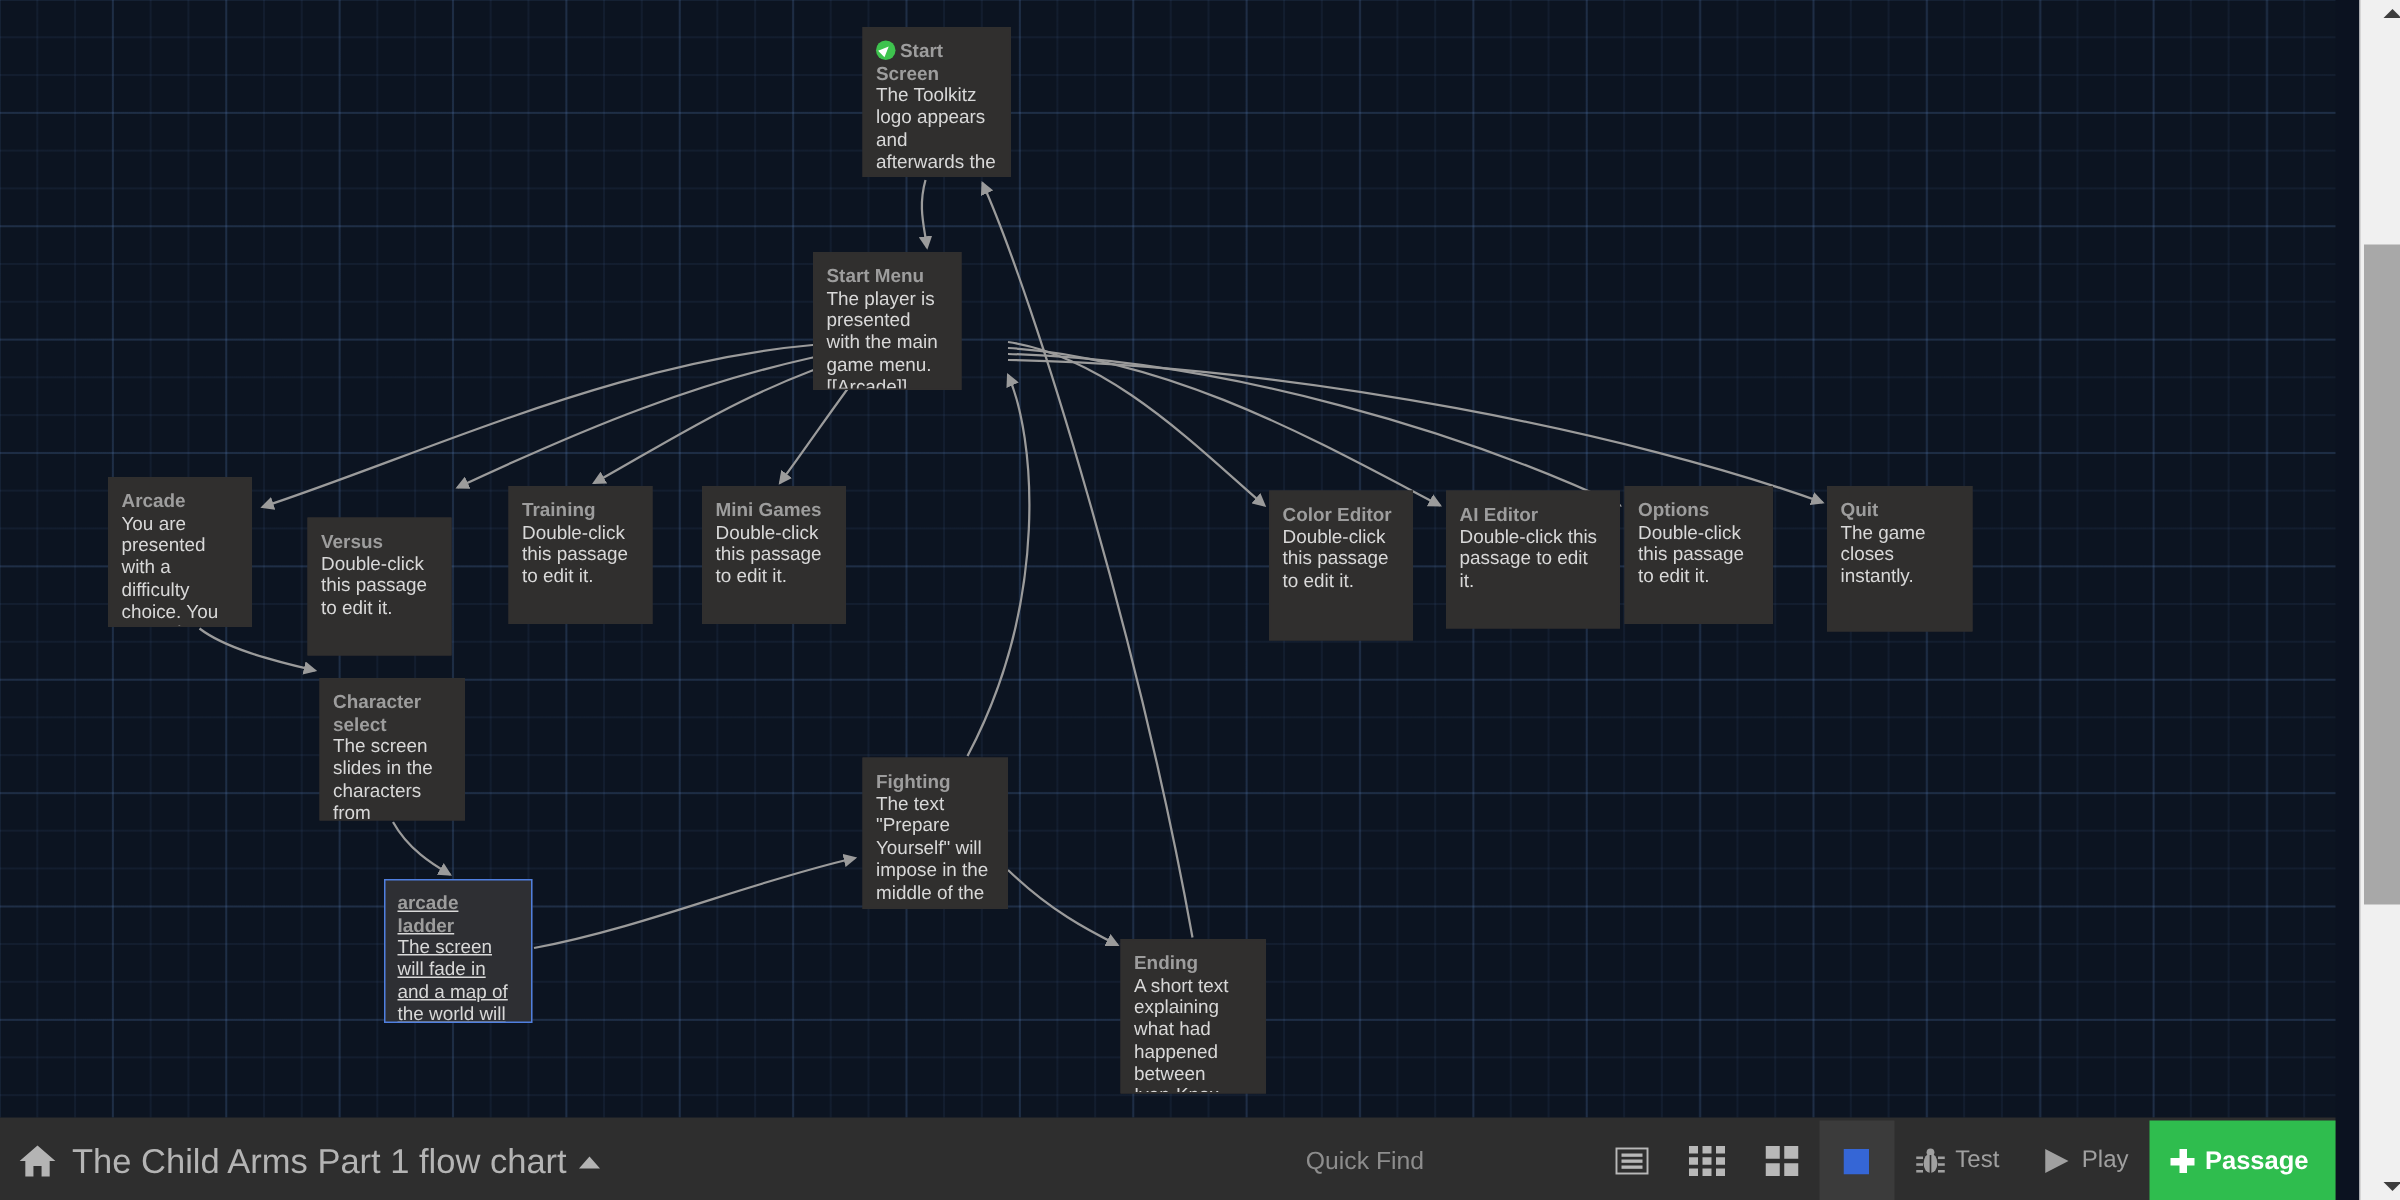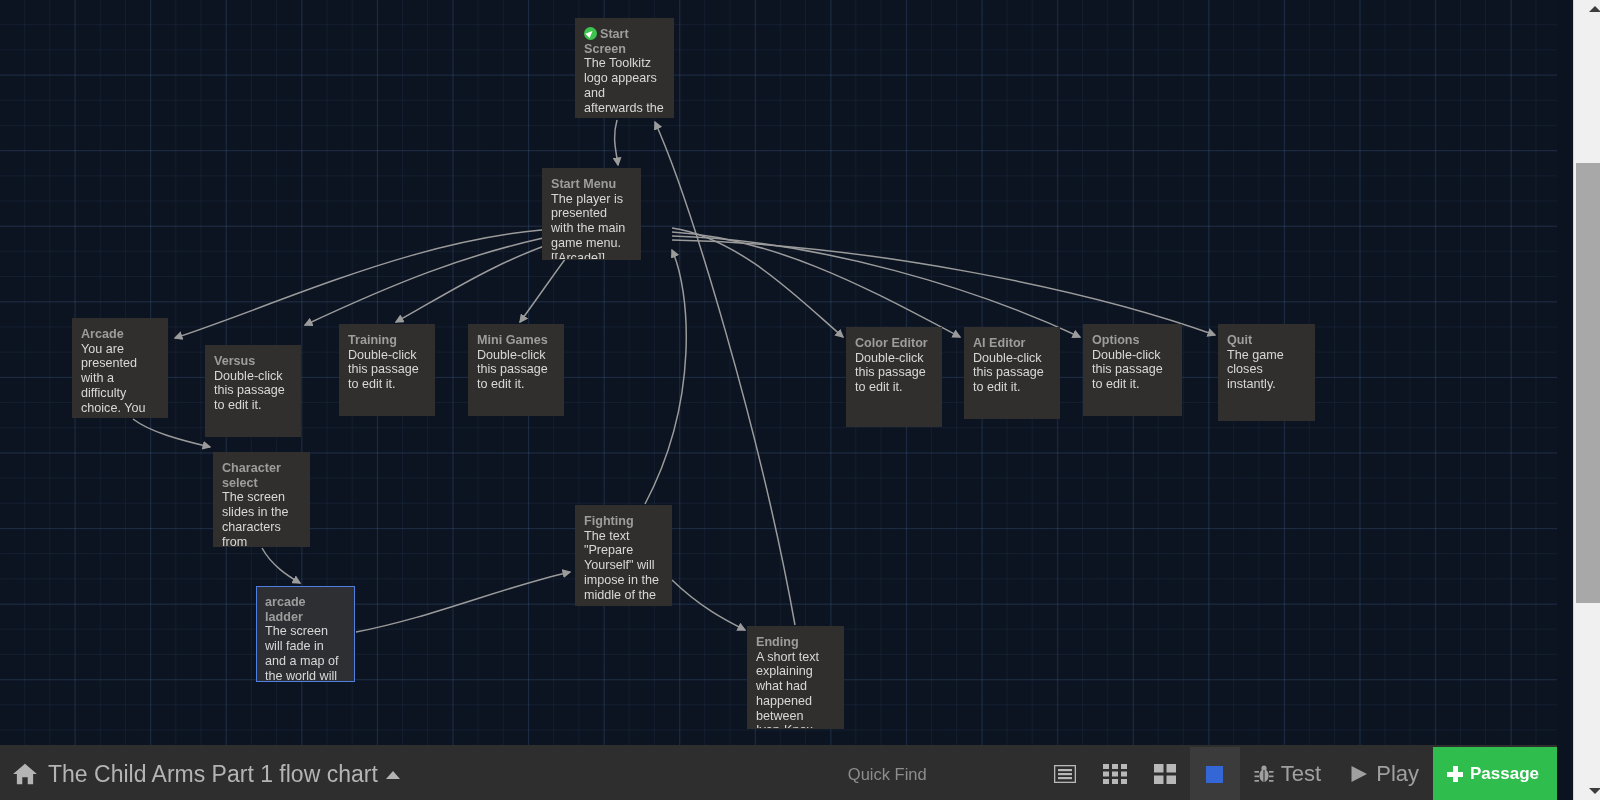--- a/index.html
+++ b/index.html
@@ -57,20 +57,21 @@
     padding: 8px 8px 0 8px;
     color: #d9d9d9;
     font-size: 12.6px;
     line-height: 14.7px;
     cursor: pointer;
     user-select: none;
   }
   .passage.selected {
     border: 1px solid #4f7fe0;
     background: #2e2f33;
+    text-decoration: underline;
   }
   .p-title {
     font-weight: bold;
     color: #9d9d9d;
     font-size: 12.6px;
     line-height: 14.7px;
     margin: 0 0 0 0;
     word-wrap: break-word;
   }
   .p-excerpt {
@@ -156,21 +157,21 @@
     justify-content: center;
     cursor: pointer;
     flex: none;
   }
   .tb-btn.active { background: #3b3b3b; }
 
   .zoom-ico { display: block; }
 
   .tb-label {
     color: #a0a0a0;
-    font-size: 22px;
+    font-size: 16px;
     margin-left: 7px;
   }
   .tb-text-btn {
     height: 55px;
     display: flex;
     align-items: center;
     padding: 0 14px;
     cursor: pointer;
     flex: none;
   }
@@ -305,21 +306,21 @@
           <div class="p-excerpt">Double-click this passage to edit it.</div>
         </div>
         <div class="passage" style="left: 468px; top: 324px; width: 96px; height: 92px;">
           <div class="p-title"><span>Mini Games</span></div>
           <div class="p-excerpt">Double-click this passage to edit it.</div>
         </div>
         <div class="passage" style="left: 846px; top: 327px; width: 96px; height: 100px;">
           <div class="p-title"><span>Color Editor</span></div>
           <div class="p-excerpt">Double-click this passage to edit it.</div>
         </div>
-        <div class="passage" style="left: 964px; top: 327px; width: 96px; height: 92px;">
+        <div class="passage" style="left: 964px; top: 327px; width: 116px; height: 92px;">
           <div class="p-title"><span>AI Editor</span></div>
           <div class="p-excerpt">Double-click this passage to edit it.</div>
         </div>
         <div class="passage" style="left: 1083px; top: 324px; width: 99px; height: 92px;">
           <div class="p-title"><span>Options</span></div>
           <div class="p-excerpt">Double-click this passage to edit it.</div>
         </div>
         <div class="passage" style="left: 1218px; top: 324px; width: 97px; height: 97px;">
           <div class="p-title"><span>Quit</span></div>
           <div class="p-excerpt">The game closes instantly.</div>

